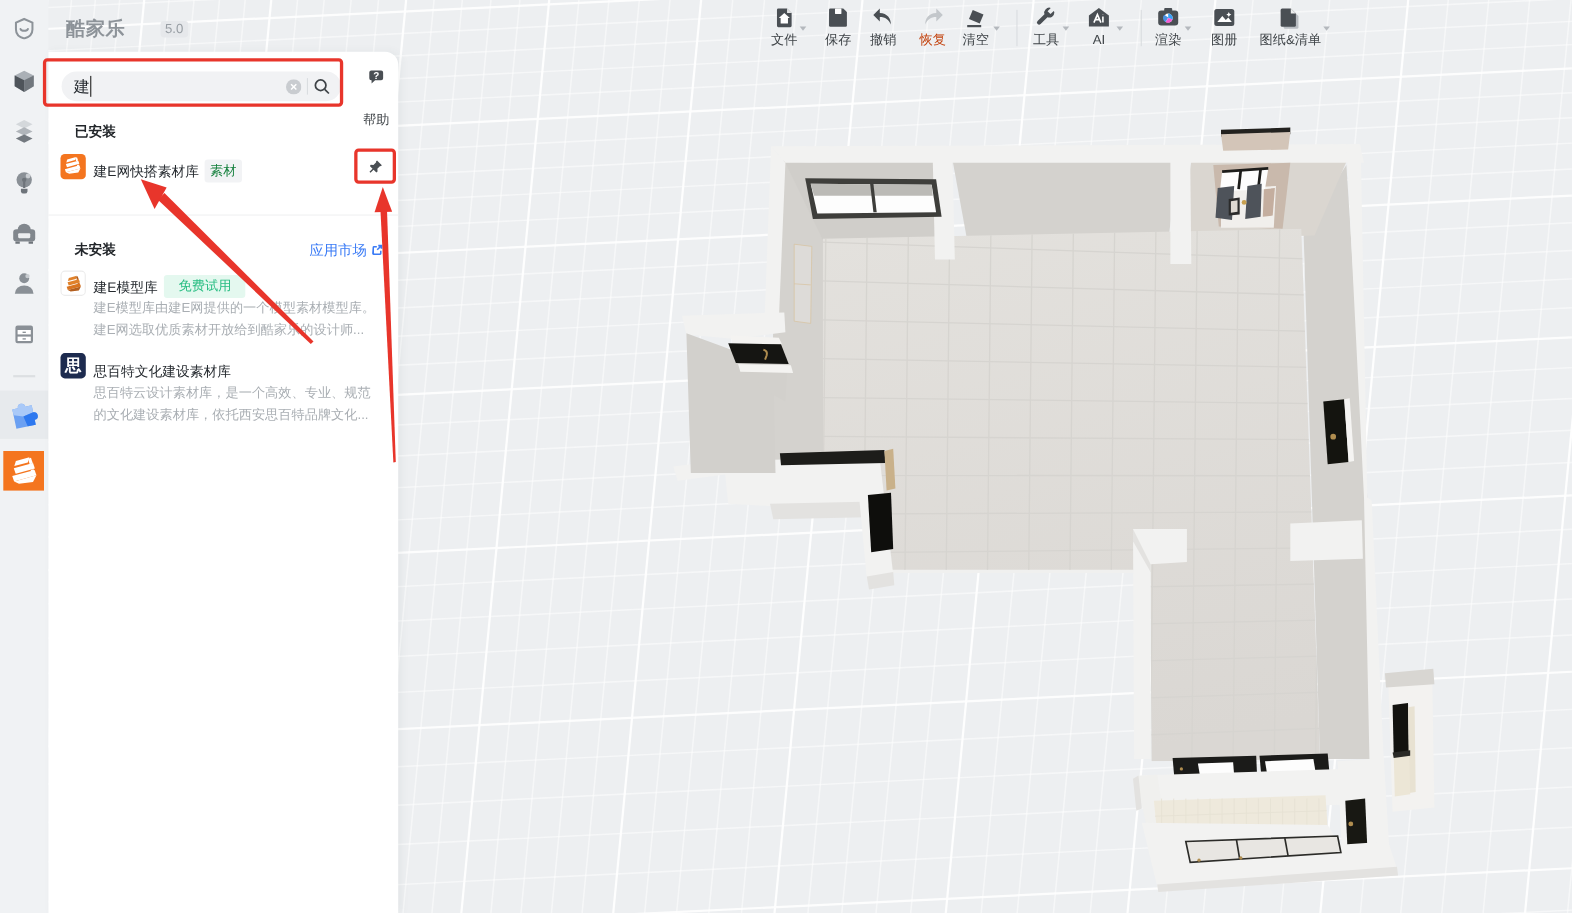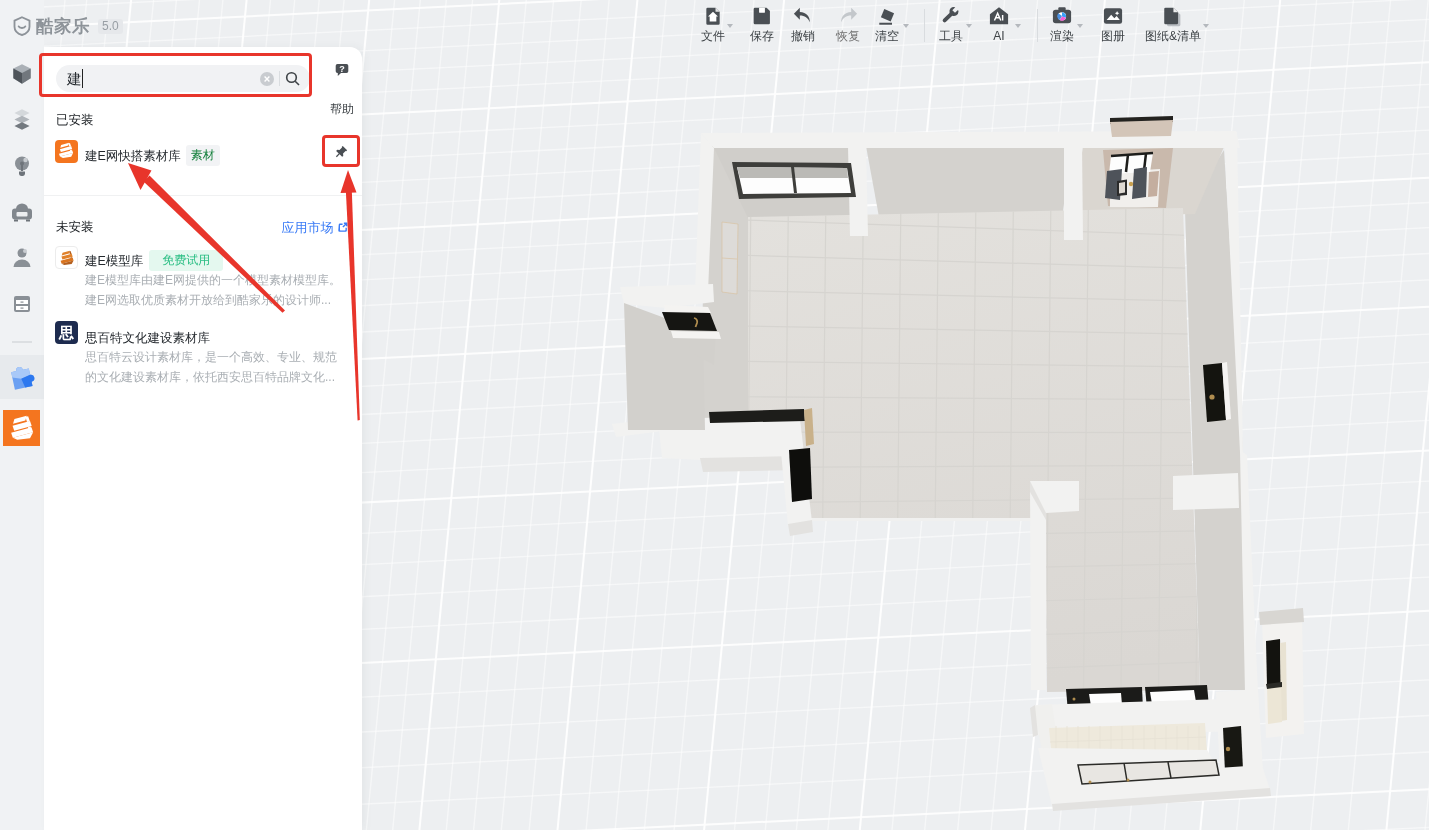--- a/index.html
+++ b/index.html
@@ -4,37 +4,37 @@
 <style>
 * { margin:0; padding:0; box-sizing:border-box; }
 html,body { width:1429px; height:830px; overflow:hidden; font-family:"Liberation Sans", sans-serif; }
 body { background:#edeff1; position:relative; }
 #gridwrap { position:absolute; left:0; top:0; width:1429px; height:830px; overflow:hidden; }
 
 #topbar { position:absolute; left:0; top:0; width:1335px; height:52px; }
 .tbitem { position:absolute; top:6px; width:48px; text-align:center; color:#3e4347; font-size:12px; }
 .tbitem .ticon { height:20px; margin-bottom:4px; }
 .tbitem .tlabel { display:block; line-height:12px; }
-.tbitem.disabled { color:#737373; }
+.tbitem.disabled { color:#c2410c; }
 .caret { position:absolute; width:0; height:0; border-left:3.5px solid transparent; border-right:3.5px solid transparent; border-top:4.5px solid #b4b8bd; top:24px; }
 .tbsep { position:absolute; top:9px; width:1px; height:33px; background:#d9dcdf; }
 
-#logo { position:absolute; left:12px; top:14px; display:flex; align-items:center; z-index:20; }
+#logo { position:absolute; left:12px; top:14px; display:flex; align-items:center; z-index:20;gap:24px; }
 #logo .lname { color:#8d9399; font-size:17.5px; font-weight:bold; letter-spacing:0.5px; margin-left:4px; }
 #logo .lver { margin-left:8px; background:#e6e8eb; color:#989ea4; font-size:12px; padding:0px 4px 1px; border-radius:3px; }
 
 #sidebar { position:absolute; left:0; top:0; width:44px; height:830px; background:#f0f2f4; }
 .sbicon { position:absolute; left:0; width:44px; height:44px; display:flex; align-items:center; justify-content:center; }
 
 #panel { position:absolute; left:44px; top:47px; width:318px; height:783px; background:#fff; border-radius:0 12px 0 0; box-shadow:3px 0 8px rgba(60,70,80,0.05); }
 #searchpill { position:absolute; left:12px; top:18px; width:254px; height:27px; background:#f1f2f4; border-radius:14px; }
 #searchpill .stext { position:absolute; left:11px; top:5px; font-size:14.5px; color:#24292e; }
 #searchpill .cursor { position:absolute; left:26px; top:4px; width:1.2px; height:19px; background:#222; }
 #help { position:absolute; left:280px; top:15px; width:36px; text-align:center; color:#3e4347; font-size:12px; }
-.secthead { position:absolute; left:12px; color:#22262a; font-size:12.5px; font-weight:normal; }
+.secthead { position:absolute; left:24px; color:#22262a; font-size:12.5px; font-weight:bold; }
 .applink { position:absolute; right:13px; color:#3a7bf6; font-size:13px; }
 .itemicon { position:absolute; left:11px; width:23px; height:23px; border-radius:4px; }
 .ititle { position:absolute; left:41px; font-size:12.5px; color:#24292e; }
 .ibadge { display:inline-block; margin-left:5px; background:#f2f3f5; color:#15803d; font-size:12px; padding:2px 5px; border-radius:3px; font-weight:normal; position:relative; top:-1px; }
 .gbadge { display:inline-block; margin-left:6px; background:#e4f8ef; color:#27bd82; font-size:12px; padding:2px 13px; border-radius:3px; position:relative; top:-1px; }
 .idesc { position:absolute; left:41px; right:2px; font-size:12px; color:#a9aeb3; line-height:19.5px; white-space:nowrap; }
 .pdivider { position:absolute; left:0; width:318px; height:1px; background:#f0f1f2; }
 
 .redbox { position:absolute; border:3.5px solid #e8352b; border-radius:4px; }
 #annos { position:absolute; left:0; top:0; width:1429px; height:830px; pointer-events:none; }

